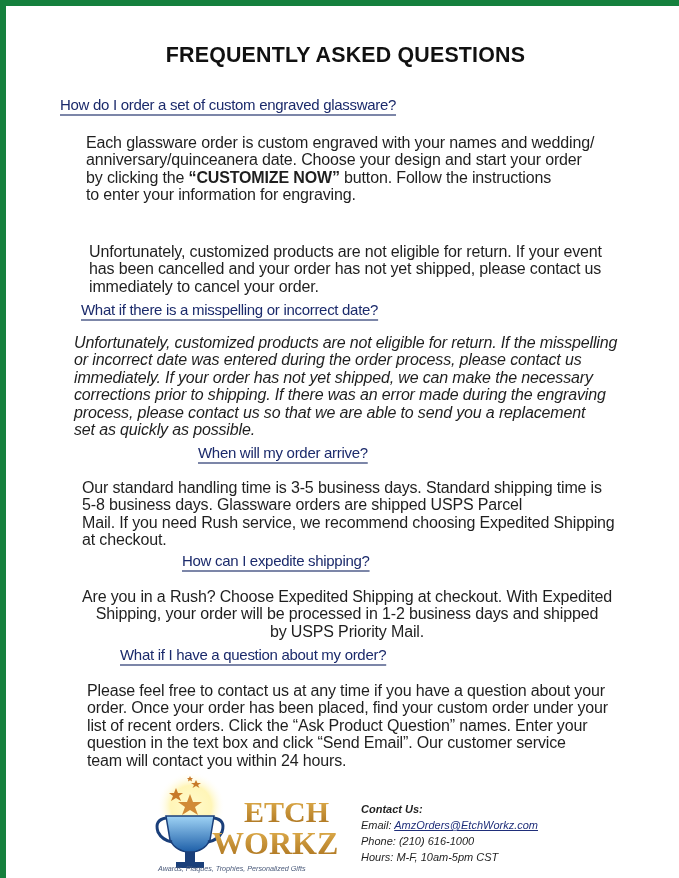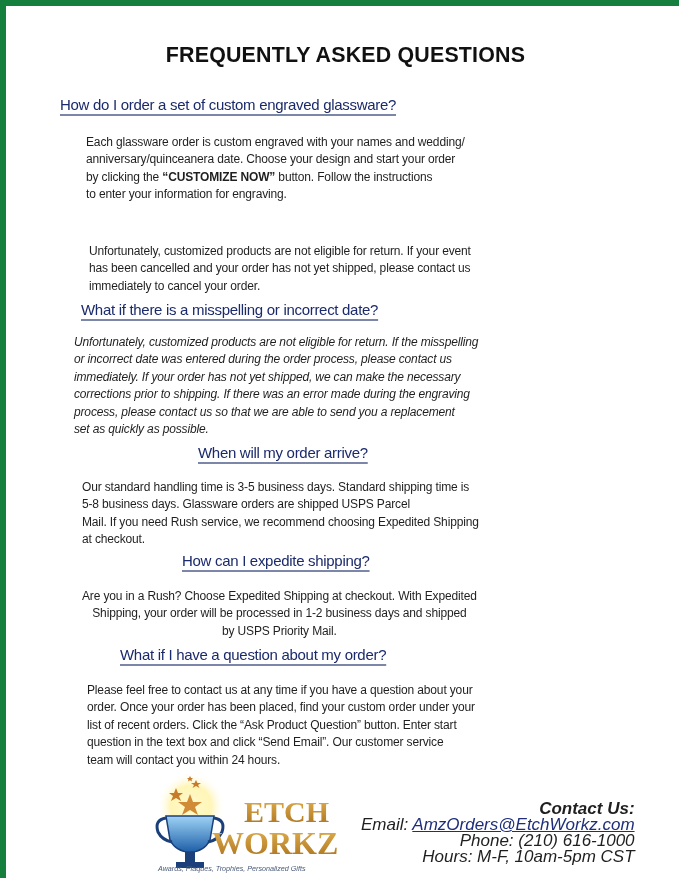--- a/index.html
+++ b/index.html
@@ -13,30 +13,30 @@
     position: absolute; left: 0; width: 679px; top: 36px; text-align: center;
     font-size: 22.5px; font-weight: bold; letter-spacing: 0.2px; color: #111;
     transform: scaleX(0.95);
   }
   .q {
     position: absolute; font-size: 15px; color: #1b2a6b; white-space: nowrap;
     text-decoration: underline; text-decoration-color: #7c86a8; text-decoration-thickness: 1.5px;
     text-underline-offset: 4px; transform-origin: left top; letter-spacing: -0.3px;
   }
   .a {
-    position: absolute; font-size: 12px; line-height: 17.4px; color: #1f1f1f;
+    position: absolute; font-size: 16px; line-height: 17.4px; color: #1f1f1f;
     white-space: nowrap; letter-spacing: -0.15px;
   }
   .a .line { display: block; }
   .b { font-weight: bold; }
   .i { }
   .logo { position: absolute; left: 140px; top: 768px; width: 200px; height: 105px; }
   .contact {
-    position: absolute; left: 355px; top: 795px; font-size: 17px; line-height: 16px;
-    font-style: italic; color: #1f1f1f; white-space: nowrap; text-align: right;
+    position: absolute; left: 355px; top: 795px; font-size: 11px; line-height: 16px;
+    font-style: italic; color: #1f1f1f; white-space: nowrap;
   }
   .contact .head { font-weight: bold; }
   .contact a { color: #1f2e7a; text-decoration: underline; }
 </style>
 </head>
 <body>
 
 <div class="page">
 
   <div class="title">FREQUENTLY ASKED QUESTIONS</div>
@@ -77,21 +77,21 @@
   <div class="a" style="left:76px; top:582px;text-align:center;">
     <span class="line">Are you in a Rush?  Choose Expedited Shipping at checkout. With Expedited</span>
     <span class="line">Shipping, your order will be processed in 1-2 business days and shipped</span>
     <span class="line">by USPS Priority Mail.</span>
   </div>
 
   <div class="q" style="left:114px; top:640px;">What if I have a question about my order?</div>
   <div class="a" style="left:81px; top:676px;">
     <span class="line">Please feel free to contact us at any time if you have a question about your</span>
     <span class="line">order. Once your order has been placed, find your custom order under your</span>
-    <span class="line"><span>list of recent orders. Click the </span><span class="i">“Ask Product Question”</span><span> button. Enter start</span></span>
+    <span class="line"><span>list of recent orders. Click the </span><span class="i">“Ask Product Question”</span><span> names. Enter your</span></span>
     <span class="line"><span>question in the text box and click </span><span class="i">“Send Email”</span><span>. Our customer service</span></span>
     <span class="line">team will contact you within 24 hours.</span>
   </div>
 
   <div class="logo">
     <svg width="200" height="105" viewBox="0 0 200 105">
       <defs>
         <radialGradient id="glow" cx="50%" cy="50%" r="50%">
           <stop offset="0%" stop-color="#fffbd0"></stop>
           <stop offset="60%" stop-color="#fff3a6" stop-opacity="0.8"></stop>

